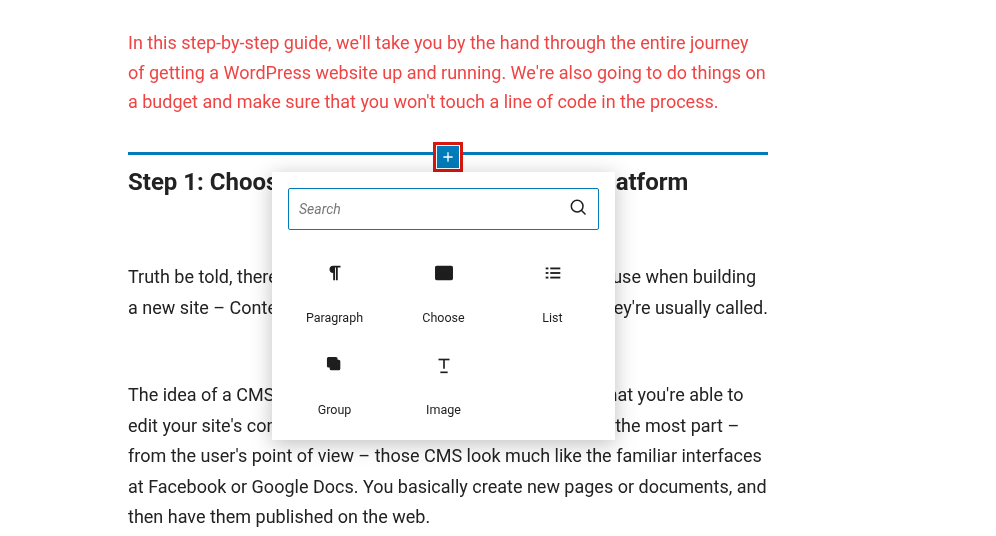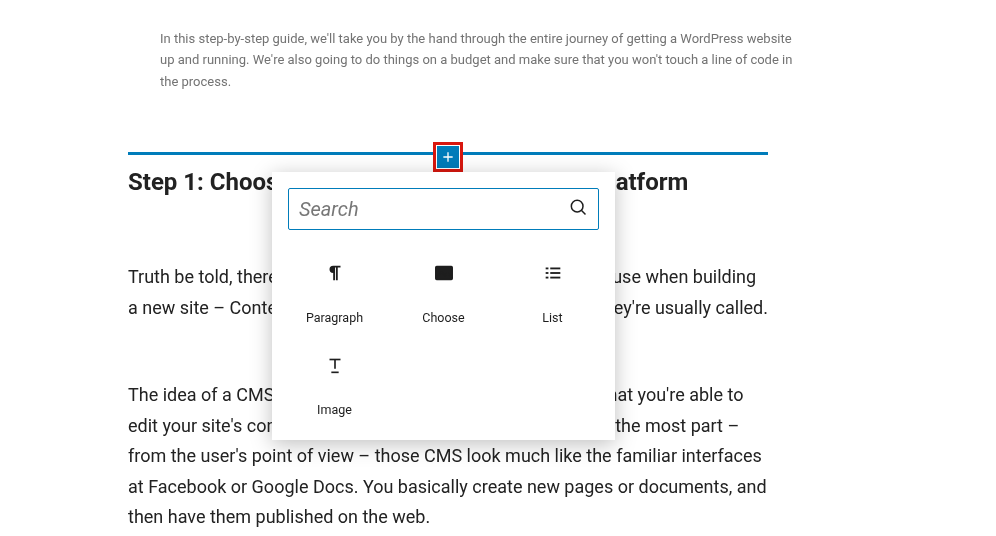--- a/index.html
+++ b/index.html
@@ -10,24 +10,23 @@
     height: 536px;
     overflow: hidden;
     position: relative;
     color: #1e1e1e;
   }
   .content {
     position: absolute;
     left: 128px;
     top: 28px;
     width: 640px;
-    font-size: 13px;
+    font-size: 18px;
     line-height: 1.65;
-    color: #737373;
-    margin-left: 32px;
+    color: #ef4444;
   }
   .para1 { margin-bottom: 6px; }
   .divider-wrap {
     position: absolute;
     left: 128px;
     top: 146px;
     width: 640px;
     height: 14px;
   }
   .divider-line {
@@ -104,21 +103,21 @@
     border-radius: 2px;
     height: 42px;
     display: flex;
     align-items: center;
     padding: 0 10px;
   }
   .search-box input {
     flex: 1;
     border: none;
     outline: none;
-    font-size: 20px;
+    font-size: 14px;
     color: #555;
     font-family: inherit;
     font-style: italic;
     background: transparent;
   }
   .search-box input::placeholder { color: #777; font-style: italic;}
   .search-icon svg { width:20px; height:20px; stroke:#1e1e1e; stroke-width:1.8; fill:none; }
   .grid {
     display: grid;
     grid-template-columns: repeat(3, 1fr);
@@ -222,20 +221,29 @@
             <rect x="9" y="6" width="11" height="2"></rect>
             <rect x="4" y="11" width="3" height="2"></rect>
             <rect x="9" y="11" width="11" height="2"></rect>
             <rect x="4" y="16" width="3" height="2"></rect>
             <rect x="9" y="16" width="11" height="2"></rect>
           </svg>
       </span>
       <span class="block-label">List</span>
     </div>
 
+    <div class="block-item">
+      <span class="block-icon">
+        <svg viewBox="0 0 24 24" fill="none" stroke="#1e1e1e" stroke-width="1.6">
+            <rect x="7" y="7" width="10" height="10" rx="1"></rect>
+            <rect x="4" y="4" width="10" height="10" rx="1"></rect>
+          </svg>
+      </span>
+      <span class="block-label">Group</span>
+    </div>
 
     <div class="block-item">
       <span class="block-icon">
         <svg viewBox="0 0 24 24" fill="none" stroke="#1e1e1e" stroke-width="1.8">
             <line x1="6" y1="6" x2="18" y2="6"></line>
             <line x1="12" y1="6" x2="12" y2="16"></line>
             <line x1="8" y1="20" x2="16" y2="20"></line>
           </svg>
       </span>
       <span class="block-label">Image</span>

